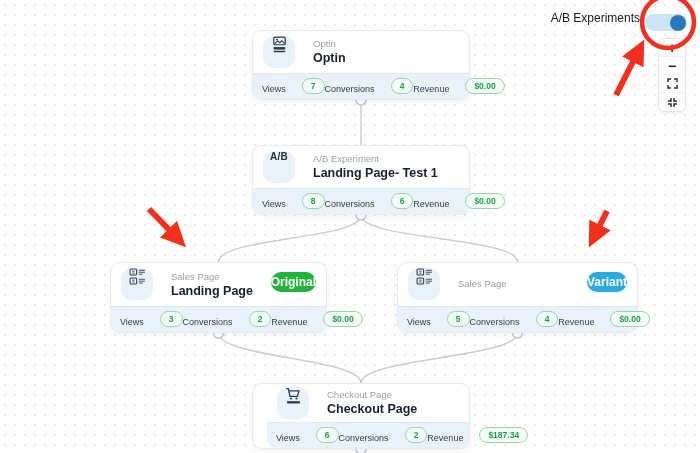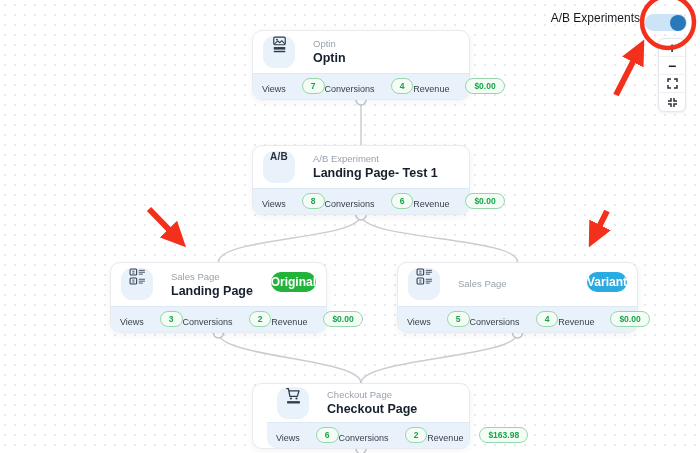--- a/index.html
+++ b/index.html
@@ -247,21 +247,21 @@
       <span class="stat">
           <span class="stat-label">Views</span>
           <span class="pill">6</span>
         </span>
       <span class="stat">
           <span class="stat-label">Conversions</span>
           <span class="pill">2</span>
         </span>
       <span class="stat">
           <span class="stat-label">Revenue</span>
-          <span class="pill">$163.98</span>
+          <span class="pill">$187.34</span>
         </span>
     </div>
   </div>
 
   <div class="ab-label">A/B Experiments</div>
   <div class="toggle">
     <div class="toggle-knob"></div>
   </div>
 
   <div class="controls">

